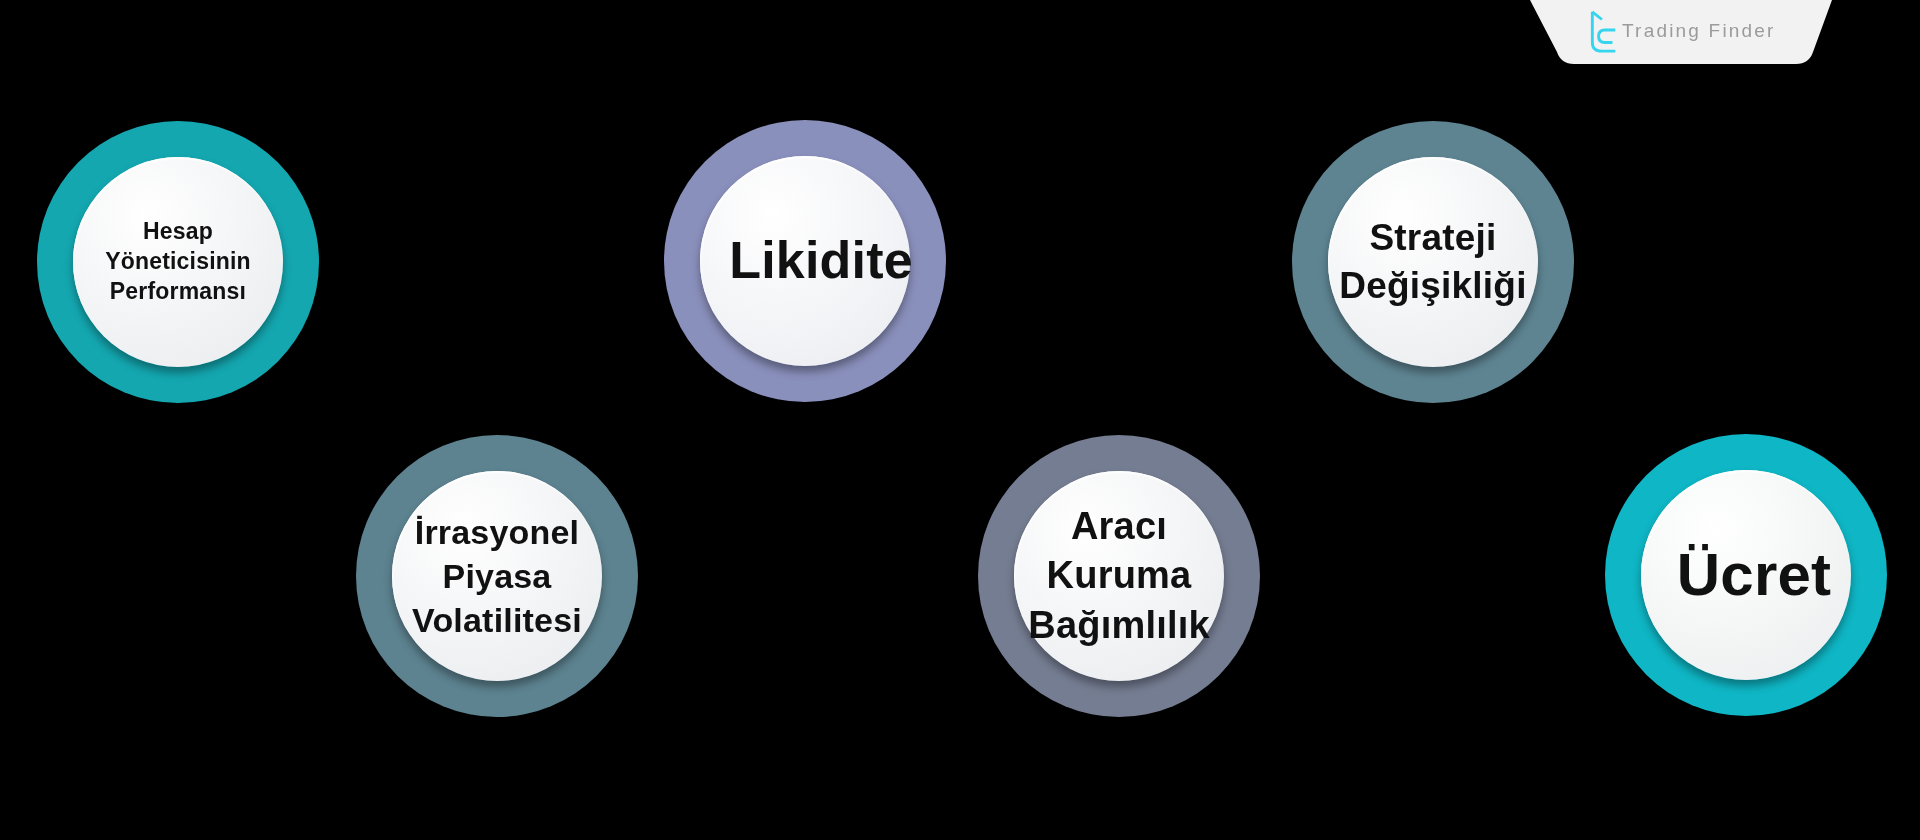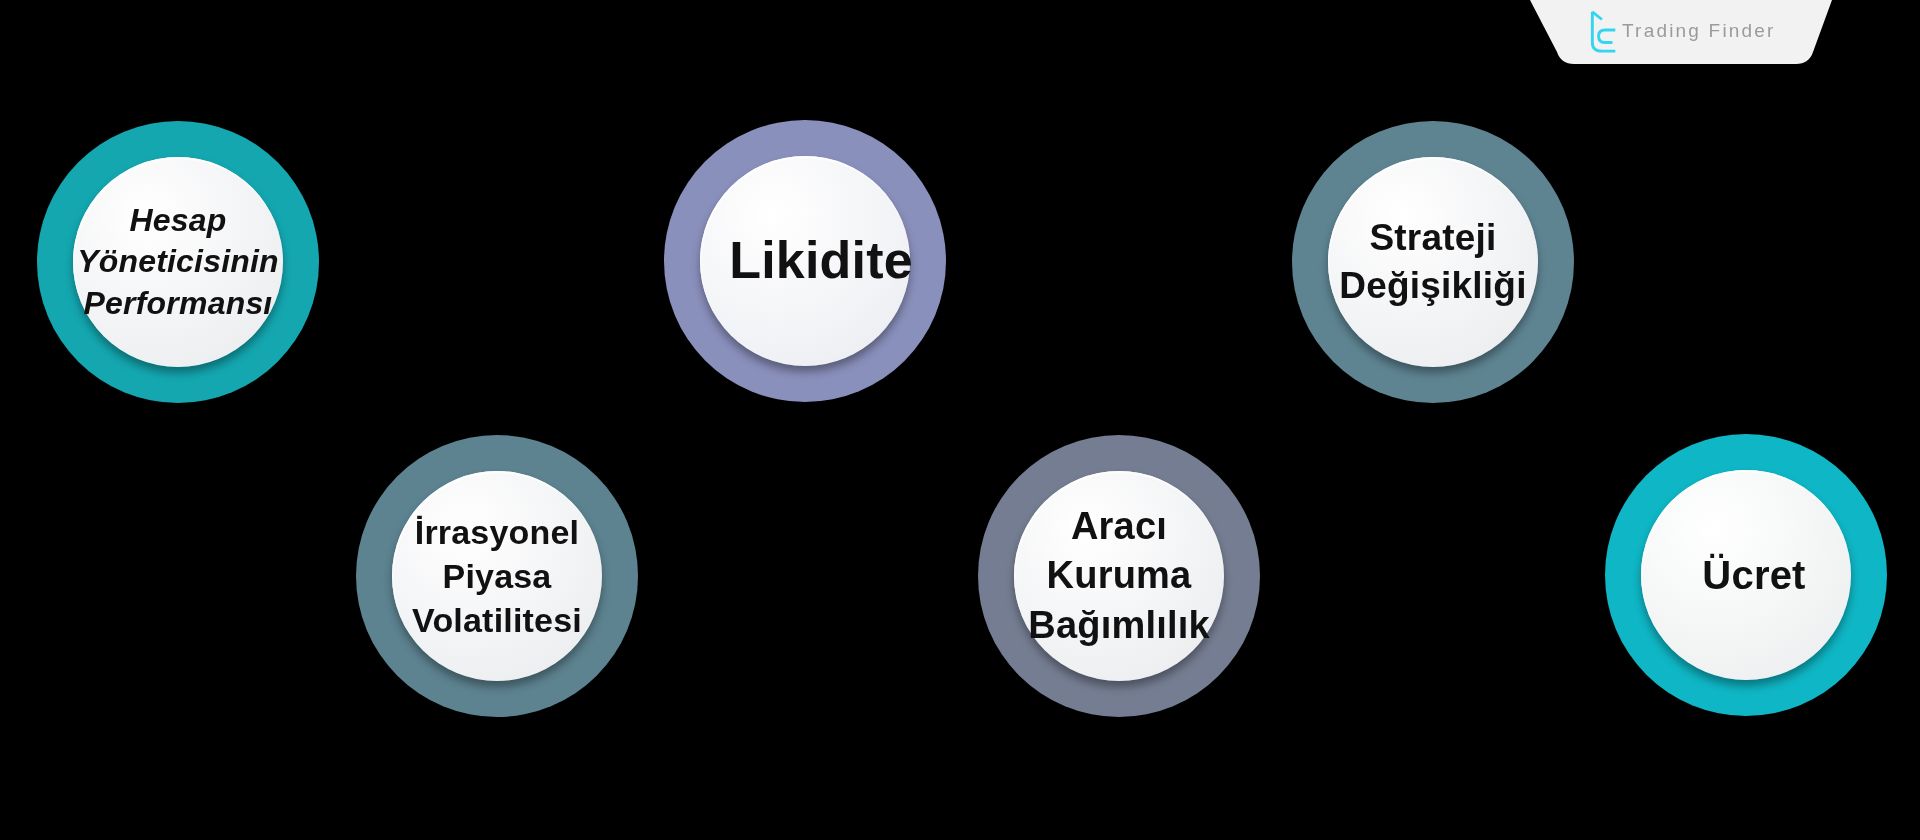--- a/index.html
+++ b/index.html
@@ -44,26 +44,26 @@
     font-size: 33px;
   }
 
   .pos-hesap      { left: 37px;   top: 121px; }
   .pos-likidite   { left: 664px;  top: 120px; }
   .pos-strateji   { left: 1292px; top: 121px; }
   .pos-irrasyonel { left: 356px;  top: 435px; }
   .pos-araci      { left: 978px;  top: 435px; }
   .pos-ucret      { left: 1605px; top: 434px; }
 
-  .f-hesap      .label { font-size: 32px; font-style: italic; }
+  .f-hesap      .label { font-size: 23px; }
   .f-likidite   .label { font-size: 52px; }
   .f-strateji   .label { font-size: 37px; text-align: center; }
   .f-irrasyonel .label { font-size: 34px; }
   .f-araci      .label { font-size: 38px; }
-  .f-ucret      .label { font-size: 40px; margin-left: 16px; }
+  .f-ucret      .label { font-size: 60px; margin-left: 16px; }
 
   
   .banner {
     position: absolute;
     left: 1524px;
     top: 0;
     width: 316px;
     height: 68px;
   }
   .banner svg.shape {

